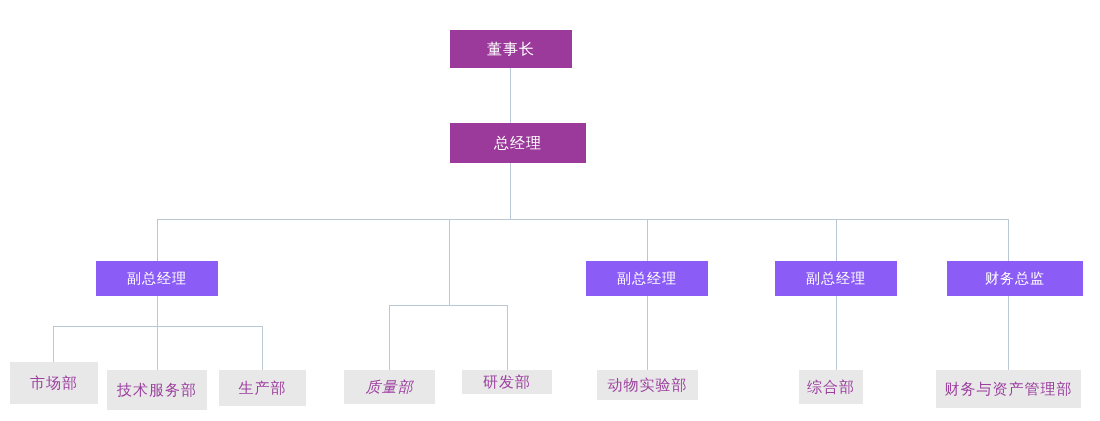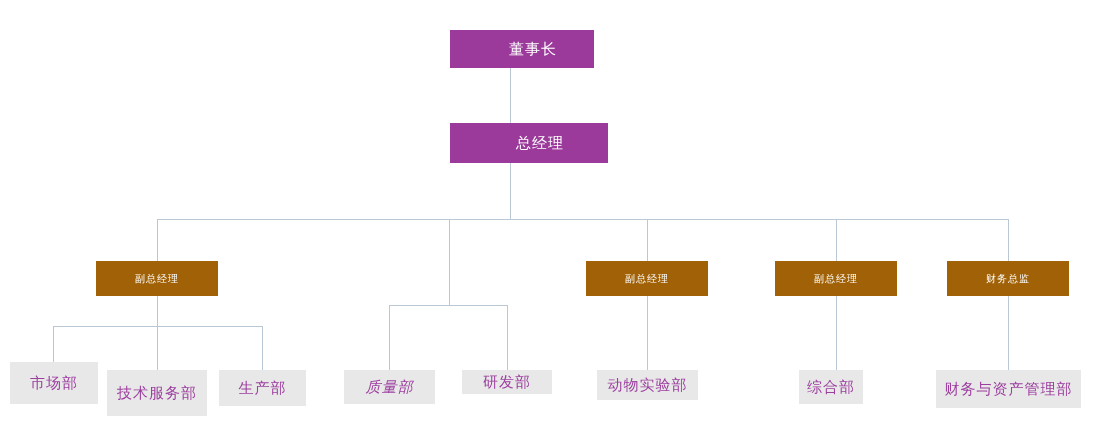--- a/index.html
+++ b/index.html
@@ -11,38 +11,38 @@
     overflow:hidden;
   }
   .node{
     position:absolute;
     display:flex;align-items:center;justify-content:center;
     font-size:15px;
     letter-spacing:1px;
     color:#ffffff;
     white-space:nowrap;
   }
-  .lv1{background:#9B3A9B;padding-left:22px;}
-  .lv3{background:#a16207;font-size:10px;}
+  .lv1{background:#9B3A9B;}
+  .lv3{background:#8b5cf6;font-size:14px;}
   .dept{background:#E8E8E8;color:#9C3F9F;font-size:15px;}
   .line{position:absolute;background:#B9C8D4;}
   .v{width:1px;}
   .h{height:1px;}
 
   
   #chairman{left:450px;top:30px;width:122px;height:38px;}
   #gm{left:450px;top:123px;width:136px;height:40px;}
   
   #vp1{left:96px;top:261px;width:122px;height:35px;}
   #vp2{left:586px;top:261px;width:122px;height:35px;}
   #vp3{left:775px;top:261px;width:122px;height:35px;}
-  #cfo{left:947px;top:261px;width:122px;height:35px;}
+  #cfo{left:947px;top:261px;width:136px;height:35px;}
   
   #d-market{left:10px;top:362px;width:88px;height:42px;}
-  #d-tech{left:107px;top:370px;width:100px;height:46px;}
+  #d-tech{left:107px;top:370px;width:100px;height:40px;}
   #d-prod{left:219px;top:370px;width:87px;height:36px;}
   #d-quality{left:344px;top:370px;width:91px;height:34px;font-style:italic;}
   #d-rd{left:462px;top:370px;width:90px;height:24px;}
   #d-animal{left:597px;top:370px;width:101px;height:30px;}
   #d-general{left:799px;top:370px;width:64px;height:34px;}
   #d-finance{left:936px;top:370px;width:145px;height:38px;}
 
   
   #l-ch-gm{left:510px;top:68px;height:55px;}
   #l-gm-h{left:510px;top:163px;height:56px;}

